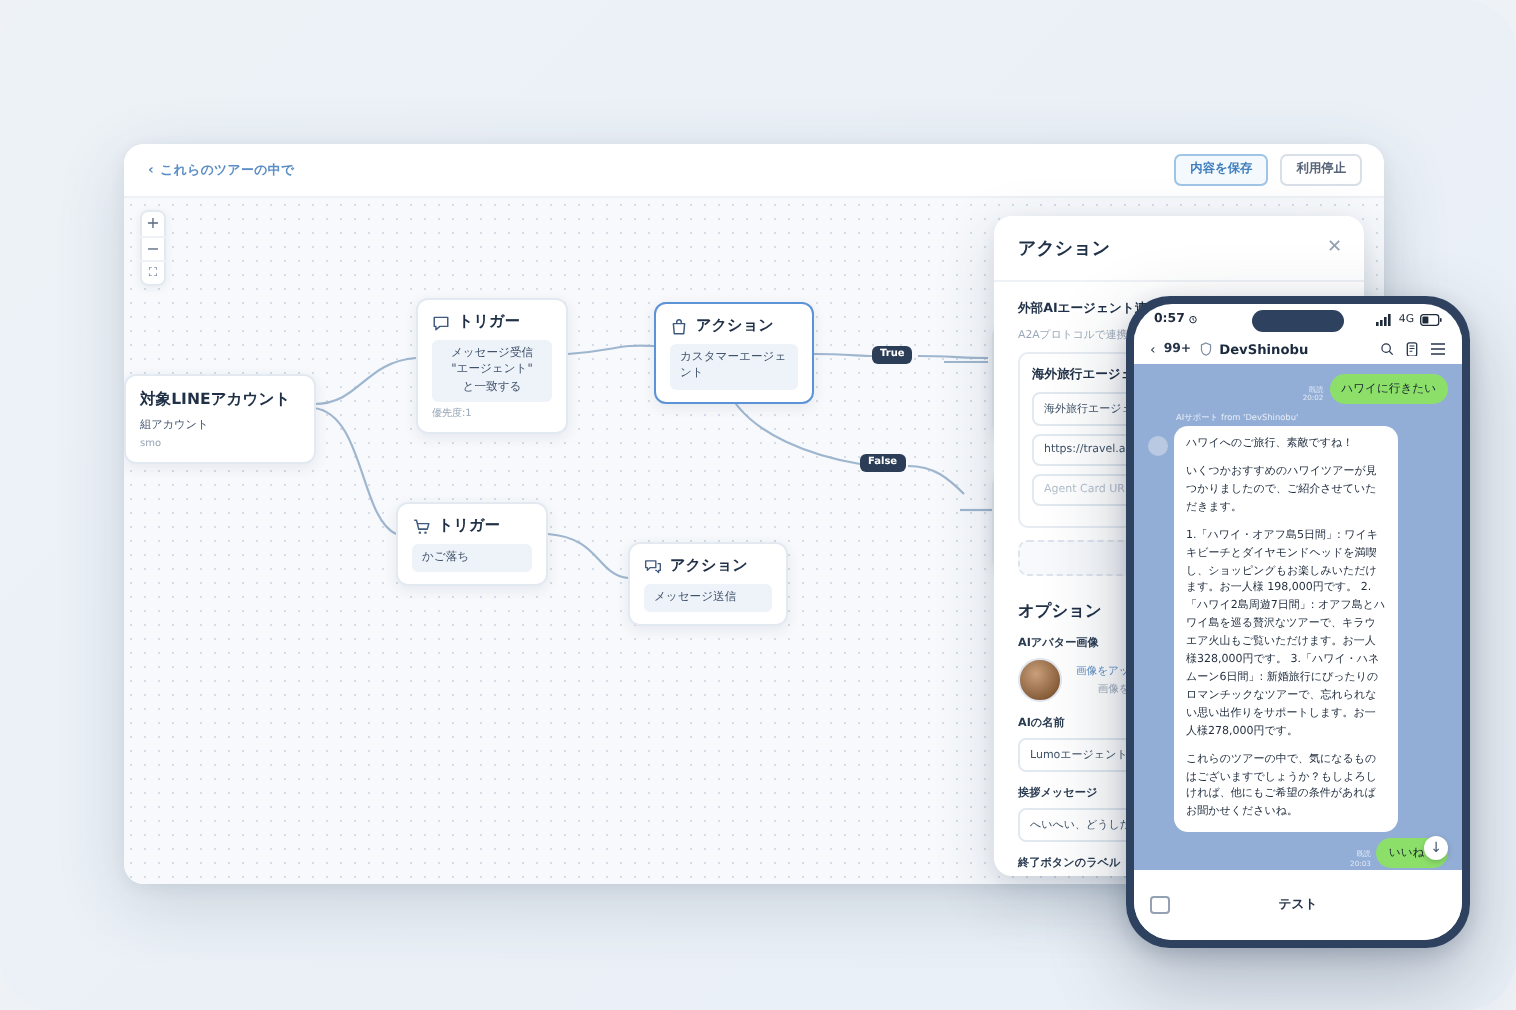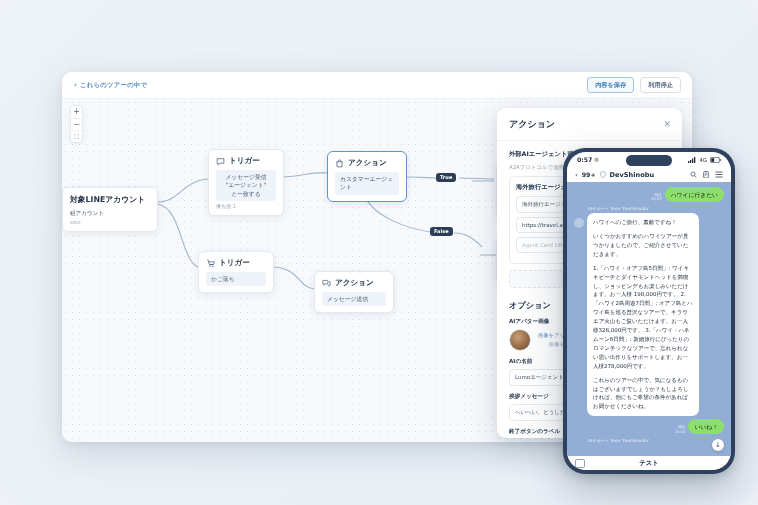--- a/index.html
+++ b/index.html
@@ -197,21 +197,21 @@
   }
   .bubble-in p { margin:0 0 5px; }
   .bubble-in p:last-child { margin-bottom:0; }
   #scroll-fab {
     position:absolute; right:7px; bottom:5px; width:12px; height:12px;
     background:#fff; border-radius:50%; display:flex; align-items:center;
     justify-content:center; font-size:7px; color:#41536c;
     box-shadow:0 1px 3px rgba(0,0,0,.2); cursor:pointer;
   }
   #chat-footer {
-    height:14px; flex:0 0 auto; background:#fff; display:flex; align-items:center;
+    height:35px; flex:0 0 auto; background:#fff; display:flex; align-items:center;
     padding:0 8px; gap:6px; position:relative;
   }
   #kb-icon {
     width:10px; height:9px; border:1px solid #93a1b3; border-radius:2px;
     flex:0 0 auto;
   }
   #footer-label {
     position:absolute; left:0; right:0; text-align:center;
     font-size:6.4px; font-weight:700; color:#26344a;
   }

